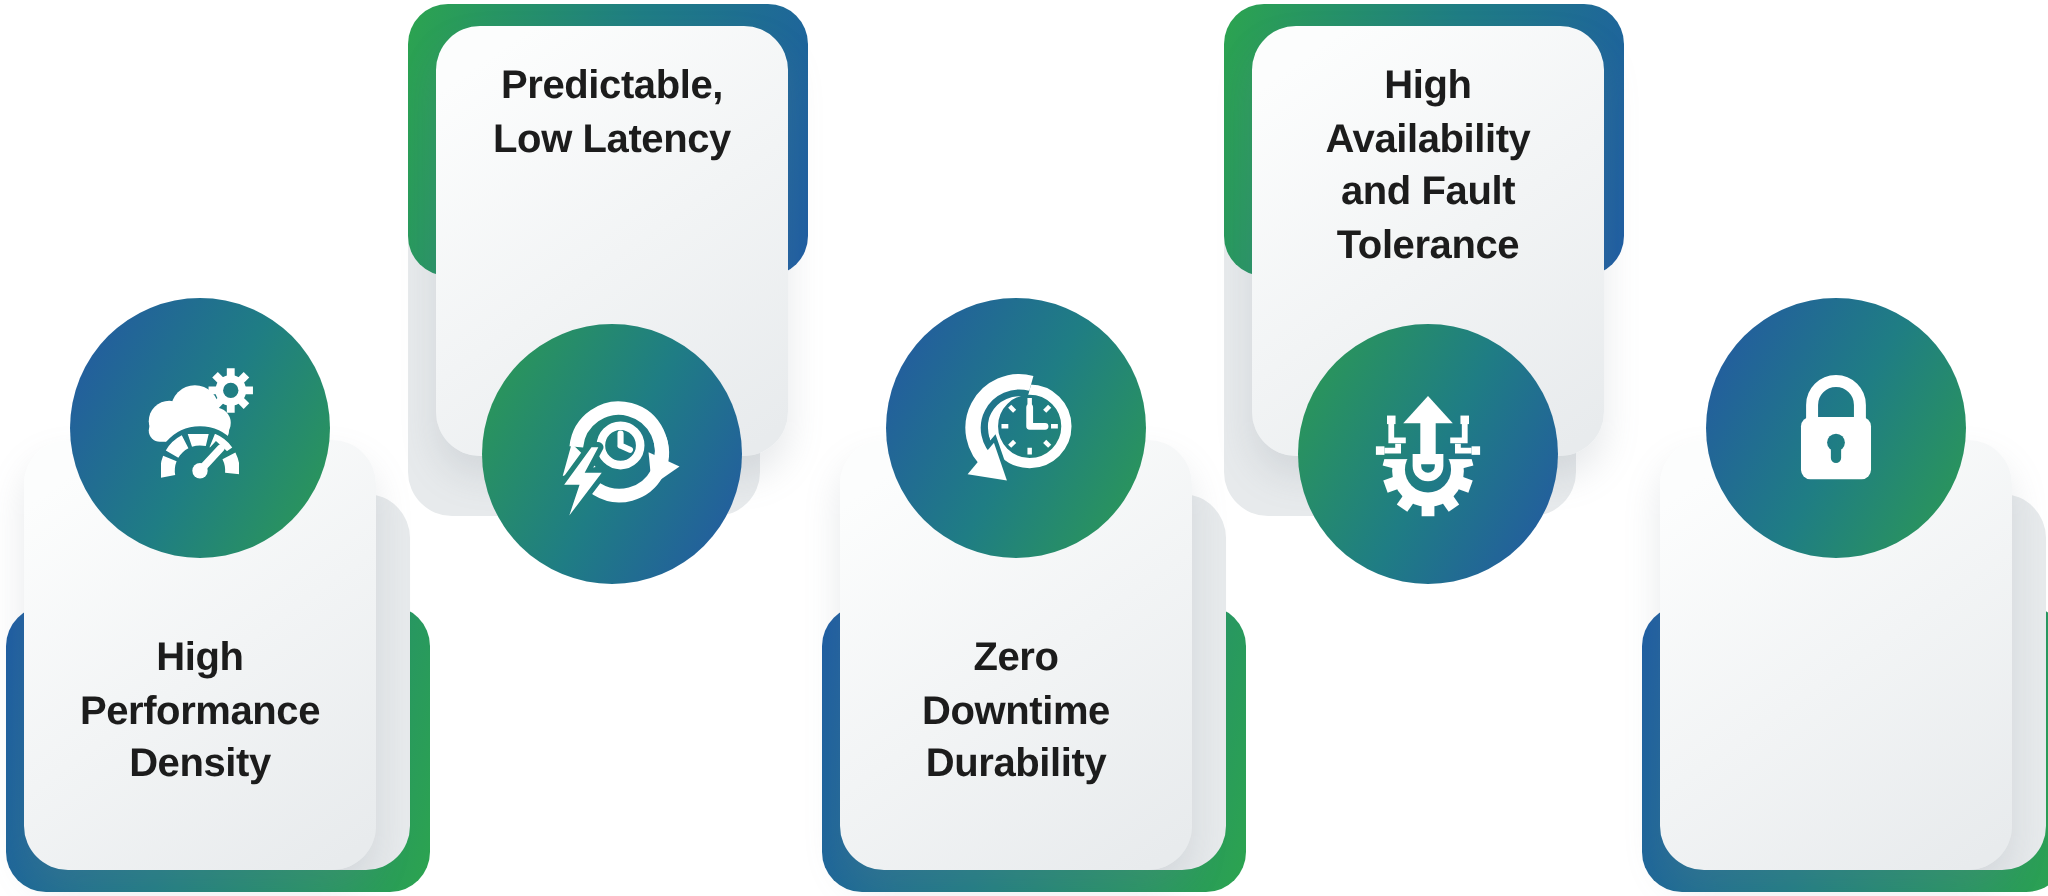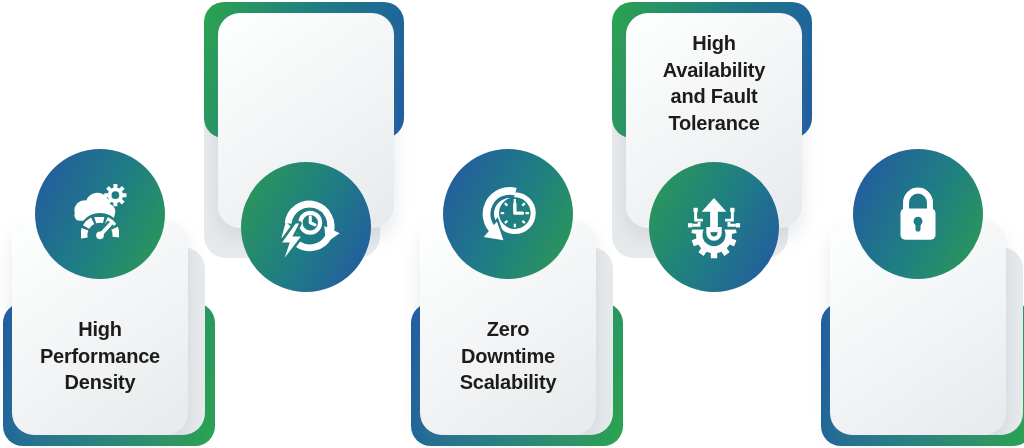--- a/index.html
+++ b/index.html
@@ -109,20 +109,22 @@
           <path d="M27.1,43.8 A25,25 0 1 1 74.7,56.6" fill="none" stroke="#fff" stroke-width="8"></path>
           <path d="M76.1,39.5 A25,25 0 1 1 27.9,52.5" fill="none" stroke="#fff" stroke-width="8"></path>
           <polygon points="0,-10 10,7 -10,7" transform="translate(75.5,57.5) rotate(205)" fill="#fff"></polygon>
           <polygon points="0,-10 10,7 -10,7" transform="translate(27,51.5) rotate(-15)" fill="#fff"></polygon>
           <circle cx="53" cy="43" r="11.5" fill="none" stroke="#fff" stroke-width="5"></circle>
           <path d="M53,43 V36 M53,43 l5.5,2.5" stroke="#fff" stroke-width="3.6" fill="none" stroke-linecap="round"></path>
         </g>
         <polygon points="36,44 20,66 29,66 23,84 42,59 32,59 40,44" fill="#fff"></polygon>
       </svg>
     </div>
+    <div class="label">Predictable,
+Low Latency</div>
   </div>
 
   <div class="col col-2 pos-bottom">
     <div class="grad-panel"></div>
     <div class="mid-panel"></div>
     <div class="card"></div>
     <div class="circle">
       <svg viewBox="0 0 96 96" width="82" height="82">
         <defs>
           <mask id="i3-arrow-cut">
@@ -144,21 +146,21 @@
               <line x1="64.8" y1="55.8" x2="67.7" y2="58.7"></line>
           </g>
           <path d="M56,47 V36 M56,47 H65" stroke="#fff" stroke-width="4" fill="none" stroke-linecap="round"></path>
         </g>
         <path d="M57,21.9 A27,27 0 0 0 32.6,68.7" fill="none" stroke="#fff" stroke-width="9"></path>
         <polygon points="0,-12 12,8 -12,8" transform="translate(33.5,71) rotate(130)" fill="#fff"></polygon>
       </svg>
     </div>
     <div class="label">Zero
 Downtime
-Scalability</div>
+Durability</div>
   </div>
 
   <div class="col col-3 pos-top">
     <div class="grad-panel"></div>
     <div class="mid-panel"></div>
     <div class="card"></div>
     <div class="circle">
       <svg viewBox="0 0 96 96" width="82" height="82">
         <defs>
           <mask id="i4-gear-cut">

